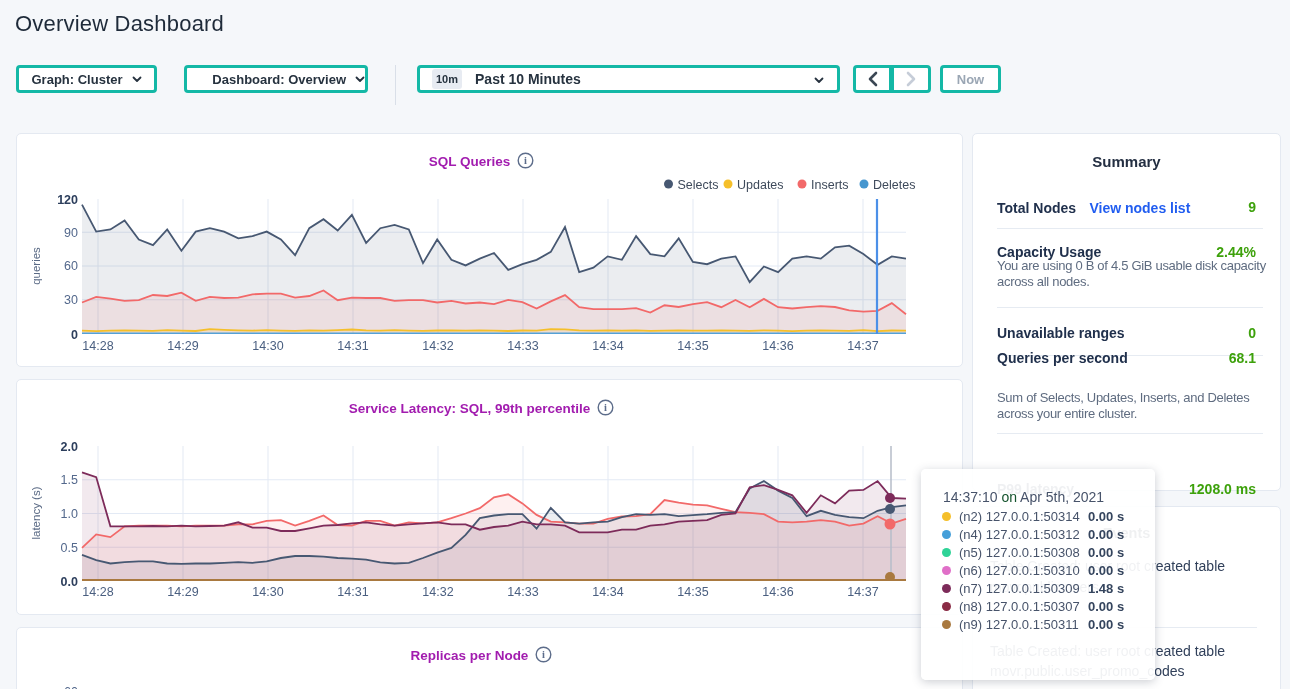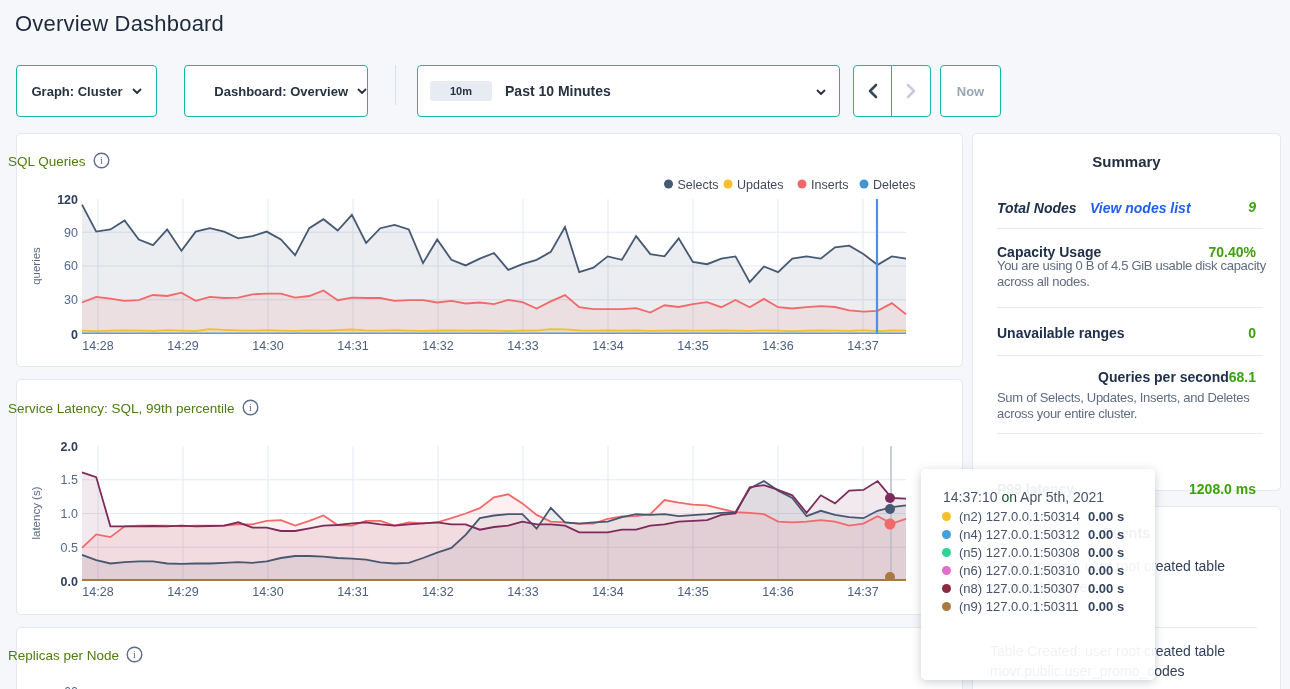--- a/index.html
+++ b/index.html
@@ -1,20 +1,20 @@
 <!DOCTYPE html>
 <html><head><meta charset="utf-8">
 <style>
 * { margin:0; padding:0; box-sizing:border-box; }
 html,body { width:1290px; height:689px; overflow:hidden; background:#f5f7fa;
   font-family:"Liberation Sans", sans-serif; position:relative; }
 .abs { position:absolute; }
 .card { position:absolute; background:#fff; border:1px solid #e4e9f1; border-radius:5px; }
-.ctitle { position:absolute; text-align:left; font-weight:normal; font-size:13.5px; color:#4d7c0f; }
-.btn { position:absolute; height:52px; background:#fff; border:1px solid #14b8a6; border-radius:4px;
+.ctitle { position:absolute; text-align:center; font-weight:bold; font-size:13.5px; color:#a21caf; }
+.btn { position:absolute; height:28px; background:#fff; border:3px solid #14b8a6; border-radius:4px;
   display:flex; align-items:center; justify-content:center; font-weight:bold; font-size:13px; color:#26323f; }
 h1 { position:absolute; left:15px; top:11px; font-size:22px; font-weight:400; color:#1e2a39; letter-spacing:0.2px; }
 .srow { position:absolute; left:997px; width:259px; display:flex; justify-content:space-between; }
 .shead { font-weight:bold; font-size:14px; color:#20304c; }
 .sval { font-weight:bold; font-size:14px; color:#3da10b; }
 .sdesc { position:absolute; left:997px; width:286px; font-size:13px; color:#5f6c80; line-height:16px; letter-spacing:-0.3px; }
 .sdiv { position:absolute; left:997px; width:266px; border-top:1px solid #e6ebf2; }
 .trow { display:flex; align-items:center; height:17.9px; font-size:13px; color:#47536a; }
 .tdot { width:9px; height:9px; border-radius:50%; margin-left:21px; margin-right:8px; flex:none; }
 .tlab { width:129px; }
@@ -23,21 +23,21 @@
 <body>
 <h1>Overview Dashboard</h1>
 <div class="btn" style="left:16px; top:65px; width:141px;">Graph: Cluster<svg width="10" height="7" viewBox="0 0 10 7" style="margin-left:9px">
       <polyline points="1.5,1.5 5,5 8.5,1.5" fill="none" stroke="#26323f" stroke-width="1.8" stroke-linecap="round" stroke-linejoin="round"></polyline>
     </svg></div>
 <div class="btn" style="left:184px; top:65px; width:184px;justify-content:flex-end;">Dashboard: Overview<svg width="10" height="7" viewBox="0 0 10 7" style="margin-left:9px">
       <polyline points="1.5,1.5 5,5 8.5,1.5" fill="none" stroke="#26323f" stroke-width="1.8" stroke-linecap="round" stroke-linejoin="round"></polyline>
     </svg></div>
 <div class="abs" style="left:395px; top:65px; height:40px; border-left:1px solid #d9dfe8;"></div>
 <div class="btn" style="left:417px; top:65px; width:423px; justify-content:flex-start;">
-  <span style="background:#e7ebf2; border-radius:3px; margin-left:12px; padding:4px 20px; font-size:11px;">10m</span>
+  <span style="background:#e7ebf2; border-radius:3px; margin-left:12px; padding:4px 4px; font-size:11px;">10m</span>
   <span style="margin-left:13px; font-size:14px;">Past 10 Minutes</span>
   <span style="margin-left:auto; margin-right:13px;"><svg width="10" height="7" viewBox="0 0 10 7" style="margin-left:9px">
         <polyline points="1.5,1.5 5,5 8.5,1.5" fill="none" stroke="#26323f" stroke-width="1.8" stroke-linecap="round" stroke-linejoin="round"></polyline>
       </svg></span>
 </div>
 <div class="btn" style="left:853px; top:65px; width:39px; border-radius:4px 0 0 4px;">
   <svg width="12" height="16" viewBox="0 0 12 16">
       <polyline points="9,2 3,8 9,14" fill="none" stroke="#3b4754" stroke-width="2.6" stroke-linecap="round" stroke-linejoin="round"></polyline>
     </svg>
   </div>
@@ -61,37 +61,37 @@
 <div class="ctitle" style="left:8px; top:399px; width:947px;">Service Latency: SQL, 99th percentile<svg width="17" height="17" viewBox="0 0 17 17" style="vertical-align:-3px;margin-left:7px">
       <circle cx="8.5" cy="8.5" r="7.3" fill="none" stroke="#5c6c8a" stroke-width="1.4"></circle>
       <text x="8.5" y="12.2" text-anchor="middle" font-size="10.5" fill="#5c6c8a" font-family="Liberation Serif, serif">i</text>
     </svg></div>
 <div class="ctitle" style="left:8px; top:646px; width:947px;">Replicas per Node<svg width="17" height="17" viewBox="0 0 17 17" style="vertical-align:-3px;margin-left:7px">
       <circle cx="8.5" cy="8.5" r="7.3" fill="none" stroke="#5c6c8a" stroke-width="1.4"></circle>
       <text x="8.5" y="12.2" text-anchor="middle" font-size="10.5" fill="#5c6c8a" font-family="Liberation Serif, serif">i</text>
     </svg></div>
 
 <div class="abs" style="left:972px; top:153px; width:309px; text-align:center; font-weight:bold; font-size:15px; color:#242f42;">Summary</div>
-<div class="srow" style="top:199px;font-style:italic;">
+<div class="srow" style="top:199px;">
     <span><span class="shead">Total Nodes</span>&nbsp;&nbsp;&nbsp;<a class="shead" style="color:#215df0; text-decoration:none;">View nodes list</a></span>
     <span class="sval">9</span>
   </div>
 <div class="sdiv" style="top:228px;"></div>
 <div class="srow" style="top:244px;">
     <span class="shead">Capacity Usage</span>
-    <span class="sval">70.40%</span>
+    <span class="sval">2.44%</span>
   </div>
 <div class="sdesc" style="top:258px;">You are using 0 B of 4.5 GiB usable disk capacity across all nodes.</div>
 <div class="sdiv" style="top:307px;"></div>
 <div class="srow" style="top:325px;">
     <span class="shead">Unavailable ranges</span>
     <span class="sval">0</span>
   </div>
 <div class="sdiv" style="top:355px;"></div>
-<div class="srow" style="top:369px;justify-content:flex-end;">
+<div class="srow" style="top:350px;">
     <span class="shead">Queries per second</span>
     <span class="sval">68.1</span>
   </div>
 <div class="sdesc" style="top:390px;">Sum of Selects, Updates, Inserts, and Deletes across your entire cluster.</div>
 <div class="sdiv" style="top:433px;"></div>
 <div class="srow" style="top:447px;margin-top:34px;">
     <span class="shead">P99 latency</span>
     <span class="sval">1208.0 ms</span>
   </div>
 
@@ -214,20 +214,25 @@
       <span class="tdot" style="background:#2fd397"></span>
       <span class="tlab">(n5)&nbsp;127.0.0.1:50308</span>
       <span class="tval">0.00 s</span>
     </div>
 <div class="trow">
       <span class="tdot" style="background:#e06fc8"></span>
       <span class="tlab">(n6)&nbsp;127.0.0.1:50310</span>
       <span class="tval">0.00 s</span>
     </div>
 <div class="trow">
+      <span class="tdot" style="background:#7d2b5a"></span>
+      <span class="tlab">(n7)&nbsp;127.0.0.1:50309</span>
+      <span class="tval">1.48 s</span>
+    </div>
+<div class="trow">
       <span class="tdot" style="background:#8a2b45"></span>
       <span class="tlab">(n8)&nbsp;127.0.0.1:50307</span>
       <span class="tval">0.00 s</span>
     </div>
 <div class="trow">
       <span class="tdot" style="background:#a9793f"></span>
       <span class="tlab">(n9)&nbsp;127.0.0.1:50311</span>
       <span class="tval">0.00 s</span>
     </div>
 </div>

